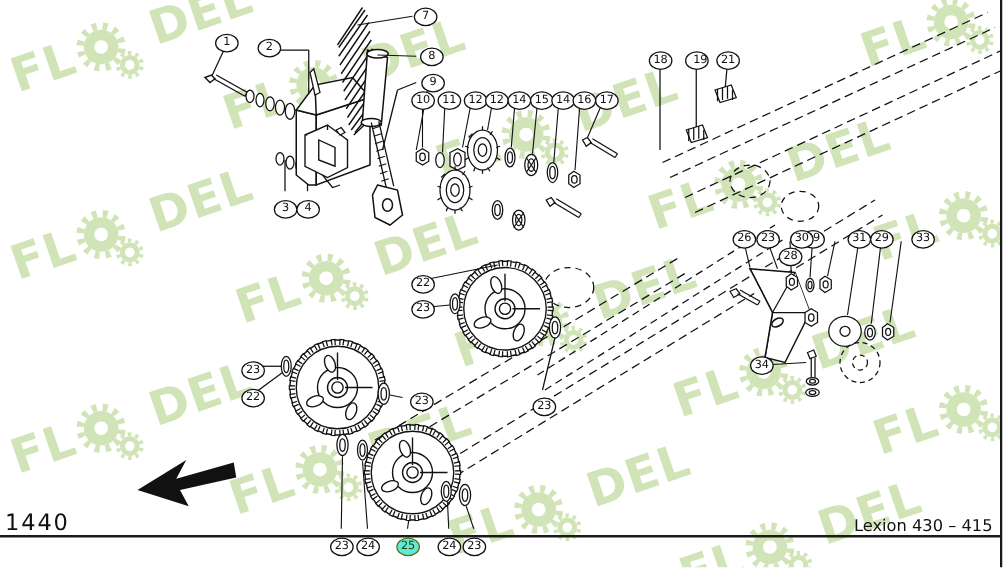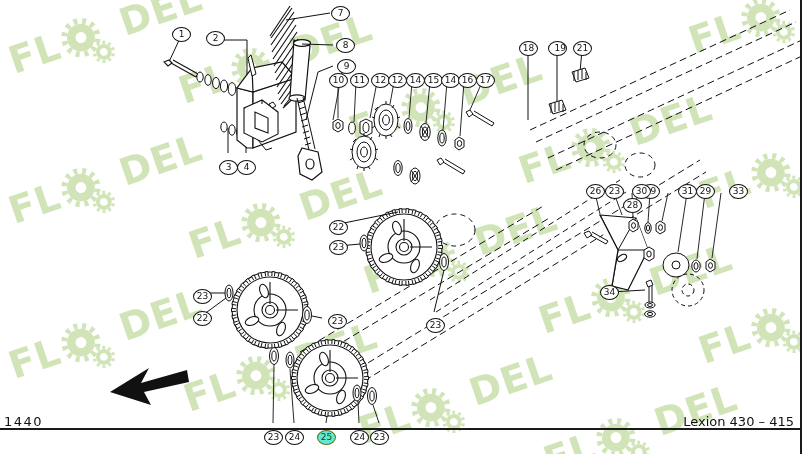--- a/index.html
+++ b/index.html
@@ -35,21 +35,21 @@
   }
   .callout.hl{background:#5eead4;border-color:#5d7320;color:#2d3a0d;}
 
   
   #footer{
     position:absolute;left:0;right:0;bottom:0;height:24px;z-index:5;
     border-top:2px solid #1a1a1a;background:transparent;
   }
   #page-num{
     position:absolute;left:4px;bottom:25px;z-index:6;
-    font-family:"DejaVu Sans",sans-serif;font-size:13px;color:#111;
+    font-family:"DejaVu Sans",sans-serif;font-size:18px;color:#111;
     letter-spacing:1.5px;
   }
   #model-ref{
     position:absolute;right:6px;bottom:25px;z-index:6;
     font-family:"DejaVu Sans",sans-serif;font-size:13px;color:#111;
   }
 </style>
 </head>
 <body>
 

